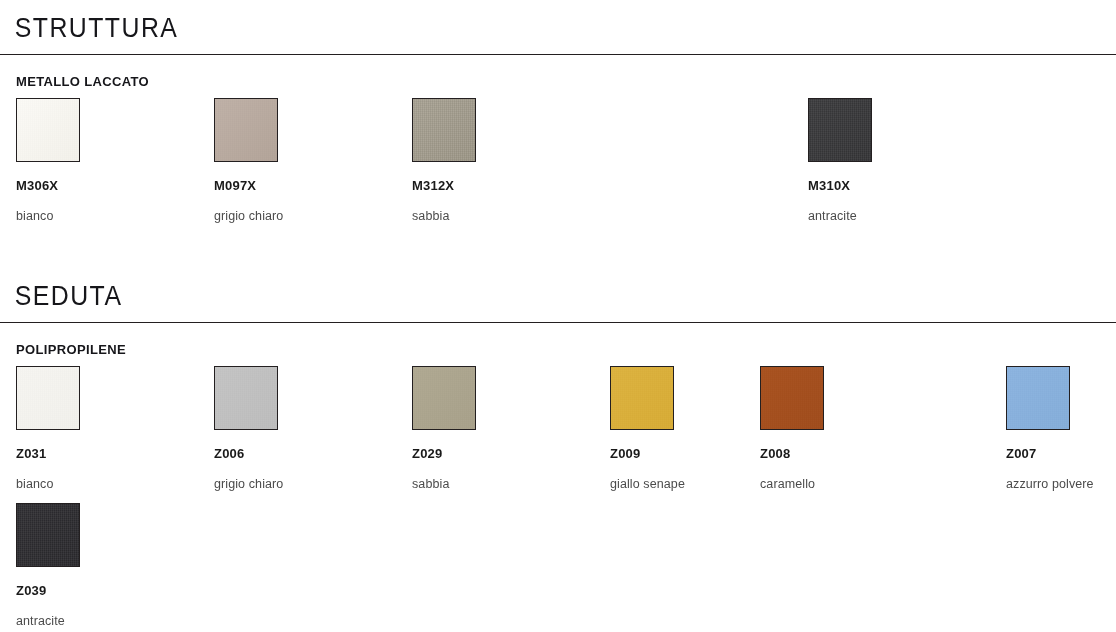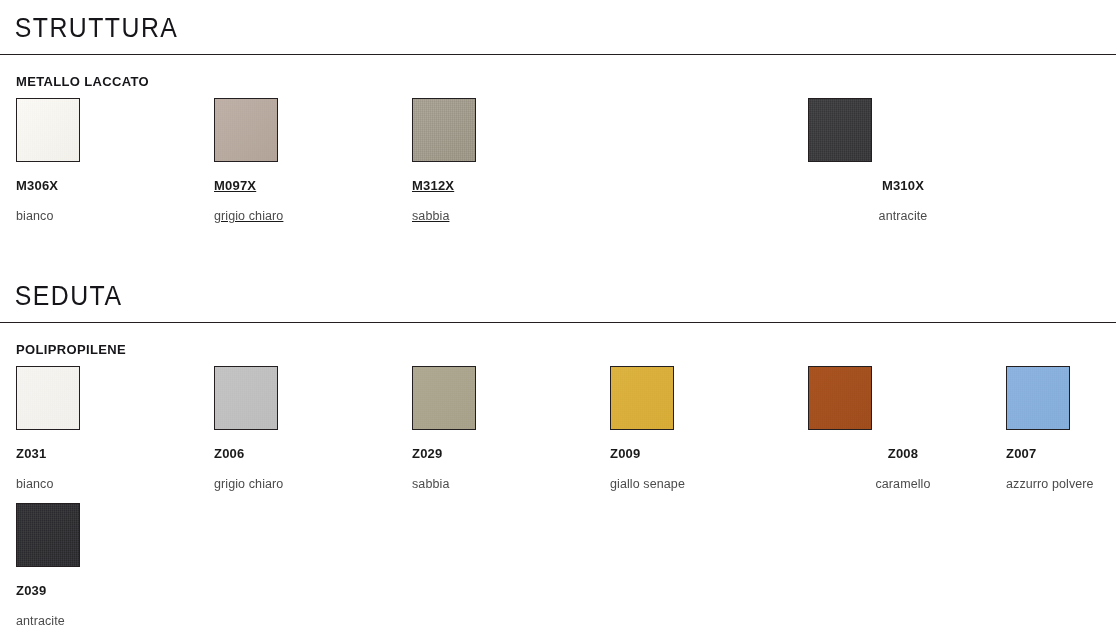--- a/index.html
+++ b/index.html
@@ -119,31 +119,31 @@
     <div class="section" style="top: 15px;">
       <div class="section-title">STRUTTURA</div>
       <div class="section-rule"></div>
       <div class="subsection-title">METALLO LACCATO</div>
       <div class="swatch-row">
         <div class="swatch-item" style="left: 16px;">
           <div class="swatch-chip plain" style="background: linear-gradient(135deg, rgb(251, 250, 246) 0%, rgb(243, 241, 234) 100%);"></div>
           <div class="swatch-code">M306X</div>
           <div class="swatch-desc">bianco</div>
         </div>
-        <div class="swatch-item" style="left: 214px; text-decoration: underline;">
+        <div class="swatch-item" style="left: 214px;">
           <div class="swatch-chip plain" style="background: linear-gradient(135deg, rgb(191, 177, 167) 0%, rgb(179, 164, 153) 100%);"></div>
           <div class="swatch-code">M097X</div>
           <div class="swatch-desc">grigio chiaro</div>
         </div>
-        <div class="swatch-item" style="left: 412px; text-decoration: underline;">
+        <div class="swatch-item" style="left: 412px;">
           <div class="swatch-chip grain" style="background: linear-gradient(135deg, rgb(169, 163, 148) 0%, rgb(157, 151, 135) 100%);"></div>
           <div class="swatch-code">M312X</div>
           <div class="swatch-desc">sabbia</div>
         </div>
-        <div class="swatch-item" style="left: 808px; text-align: center;">
+        <div class="swatch-item" style="left: 808px;">
           <div class="swatch-chip grain" style="background: linear-gradient(135deg, rgb(59, 59, 61) 0%, rgb(52, 52, 54) 100%);"></div>
           <div class="swatch-code">M310X</div>
           <div class="swatch-desc">antracite</div>
         </div>
       </div>
     </div>
     <div class="section" style="top: 283px;">
       <div class="section-title">SEDUTA</div>
       <div class="section-rule"></div>
       <div class="subsection-title">POLIPROPILENE</div>
@@ -161,21 +161,21 @@
         <div class="swatch-item" style="left: 412px;">
           <div class="swatch-chip plain" style="background: linear-gradient(135deg, rgb(176, 169, 146) 0%, rgb(168, 161, 138) 100%);"></div>
           <div class="swatch-code">Z029</div>
           <div class="swatch-desc">sabbia</div>
         </div>
         <div class="swatch-item" style="left: 610px;">
           <div class="swatch-chip plain" style="background: linear-gradient(135deg, rgb(221, 179, 63) 0%, rgb(216, 172, 53) 100%);"></div>
           <div class="swatch-code">Z009</div>
           <div class="swatch-desc">giallo senape</div>
         </div>
-        <div class="swatch-item" style="left: 808px; text-align: center;">
+        <div class="swatch-item" style="left: 760px;">
           <div class="swatch-chip plain" style="background: linear-gradient(135deg, rgb(169, 82, 31) 0%, rgb(160, 76, 28) 100%);"></div>
           <div class="swatch-code">Z008</div>
           <div class="swatch-desc">caramello</div>
         </div>
         <div class="swatch-item" style="left: 1006px;">
           <div class="swatch-chip plain" style="background: linear-gradient(135deg, rgb(140, 180, 224) 0%, rgb(133, 174, 218) 100%);"></div>
           <div class="swatch-code">Z007</div>
           <div class="swatch-desc">azzurro polvere</div>
         </div>
       </div>

